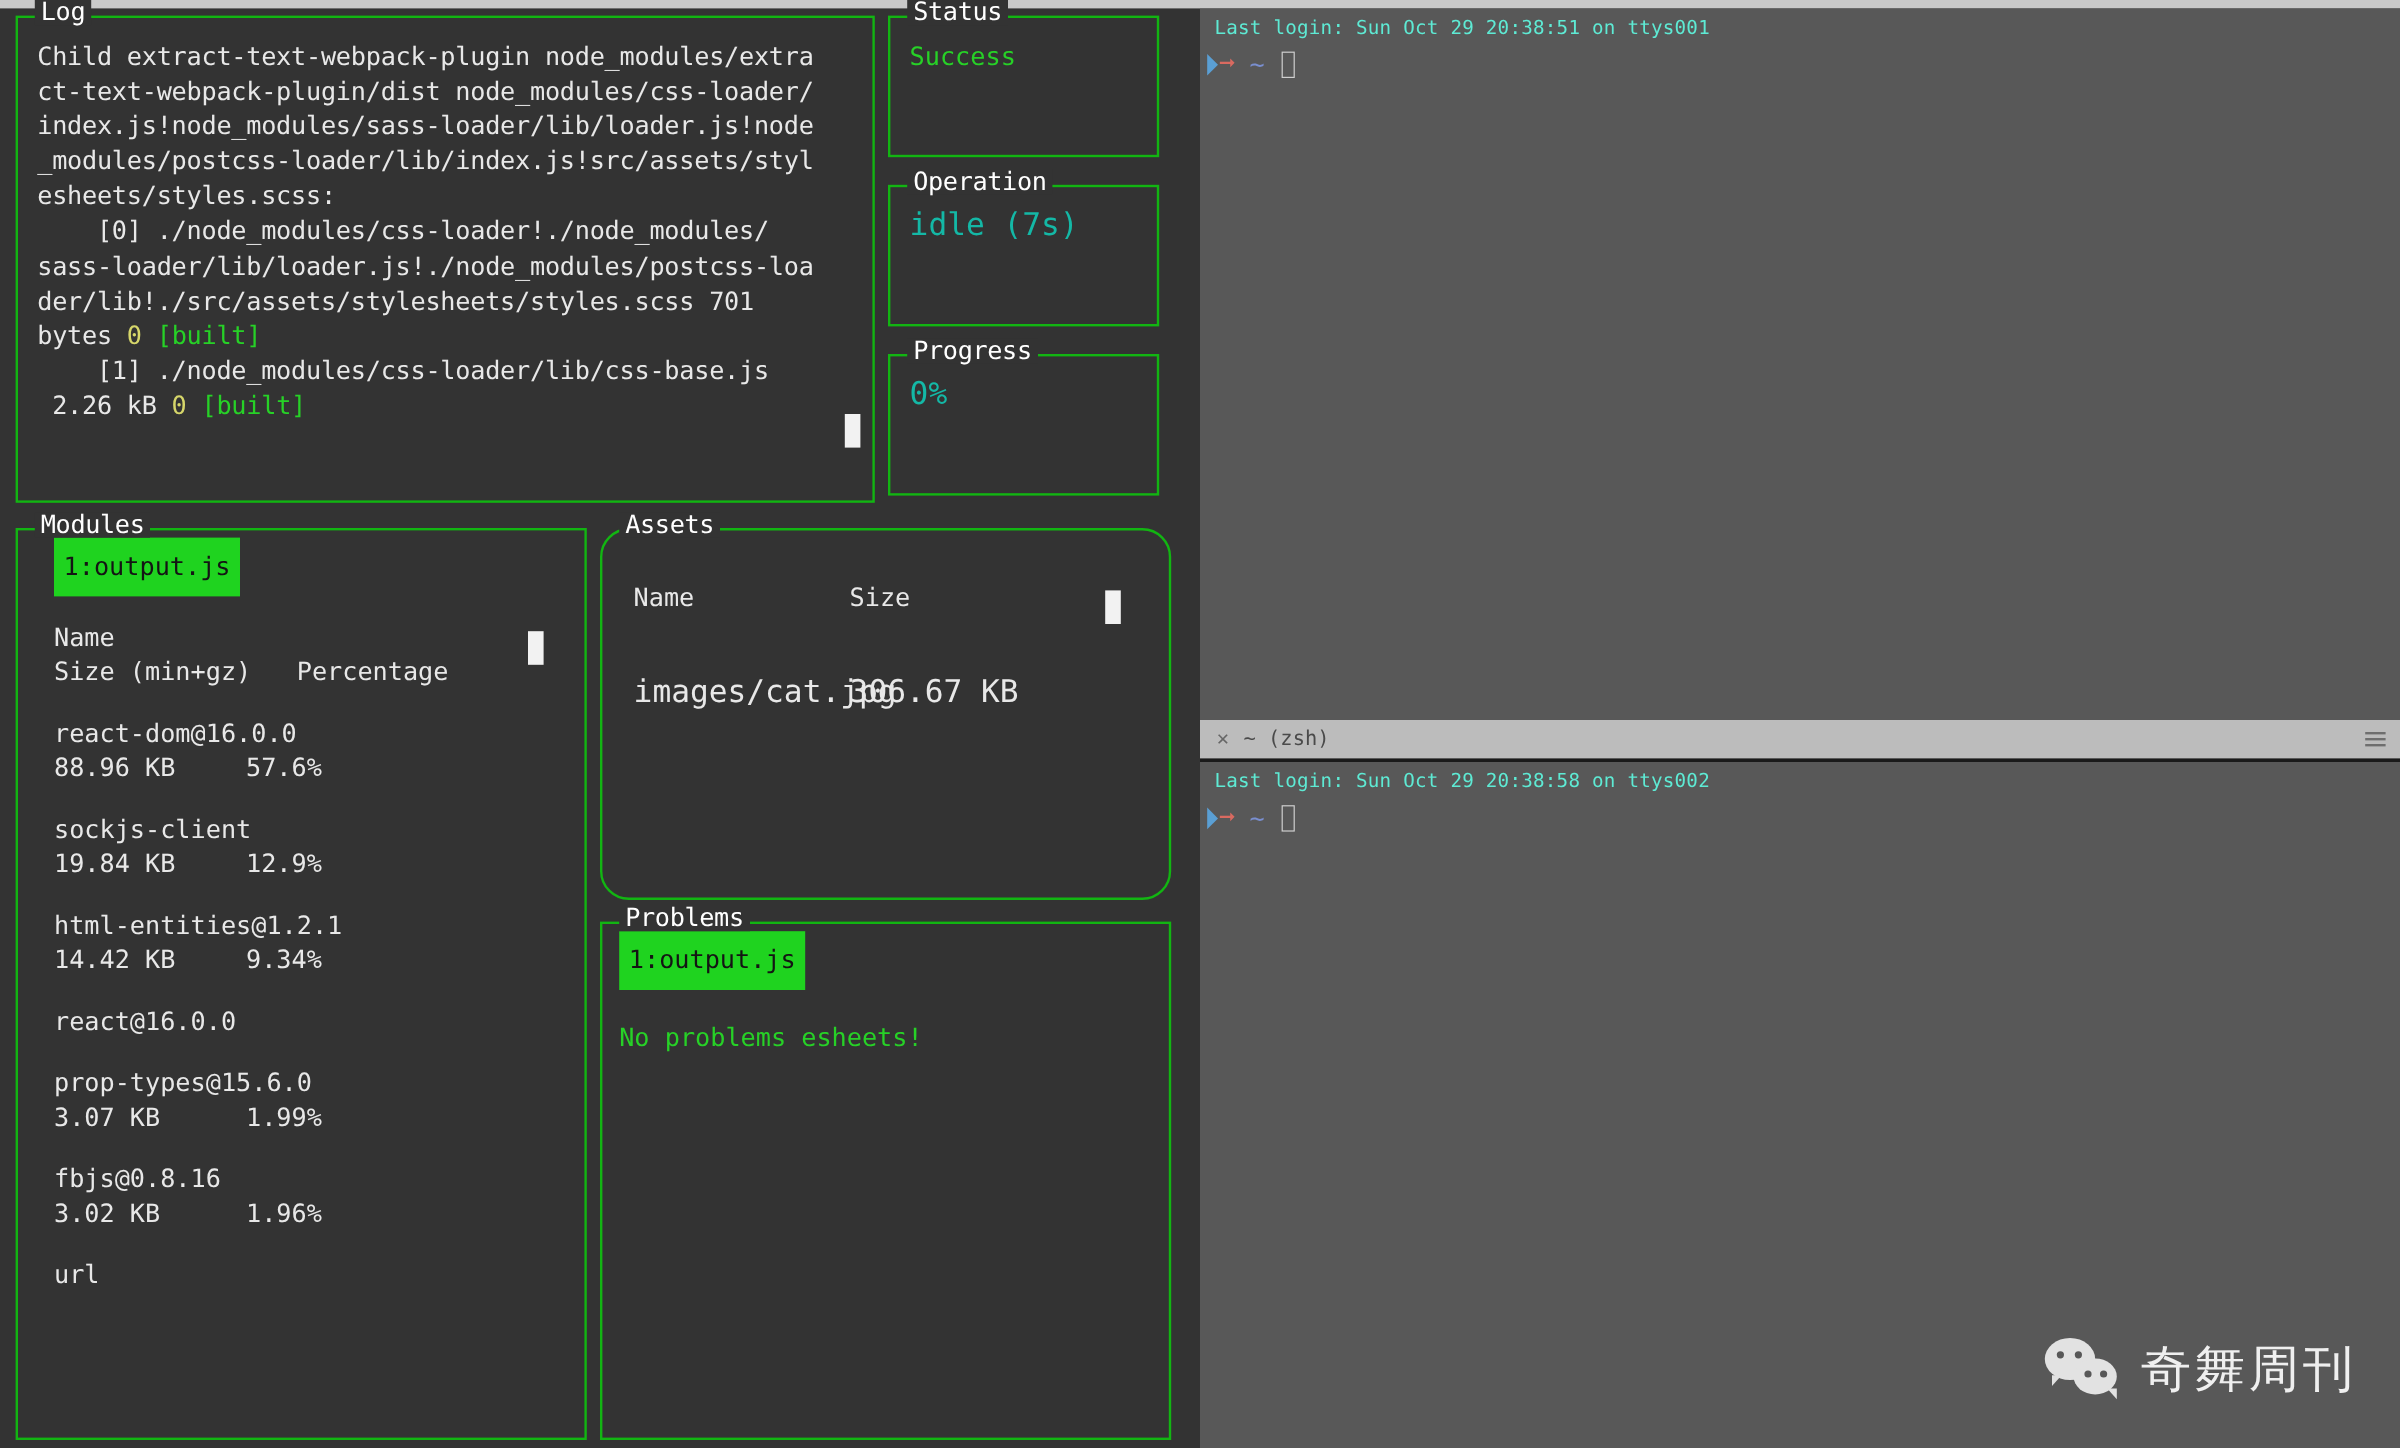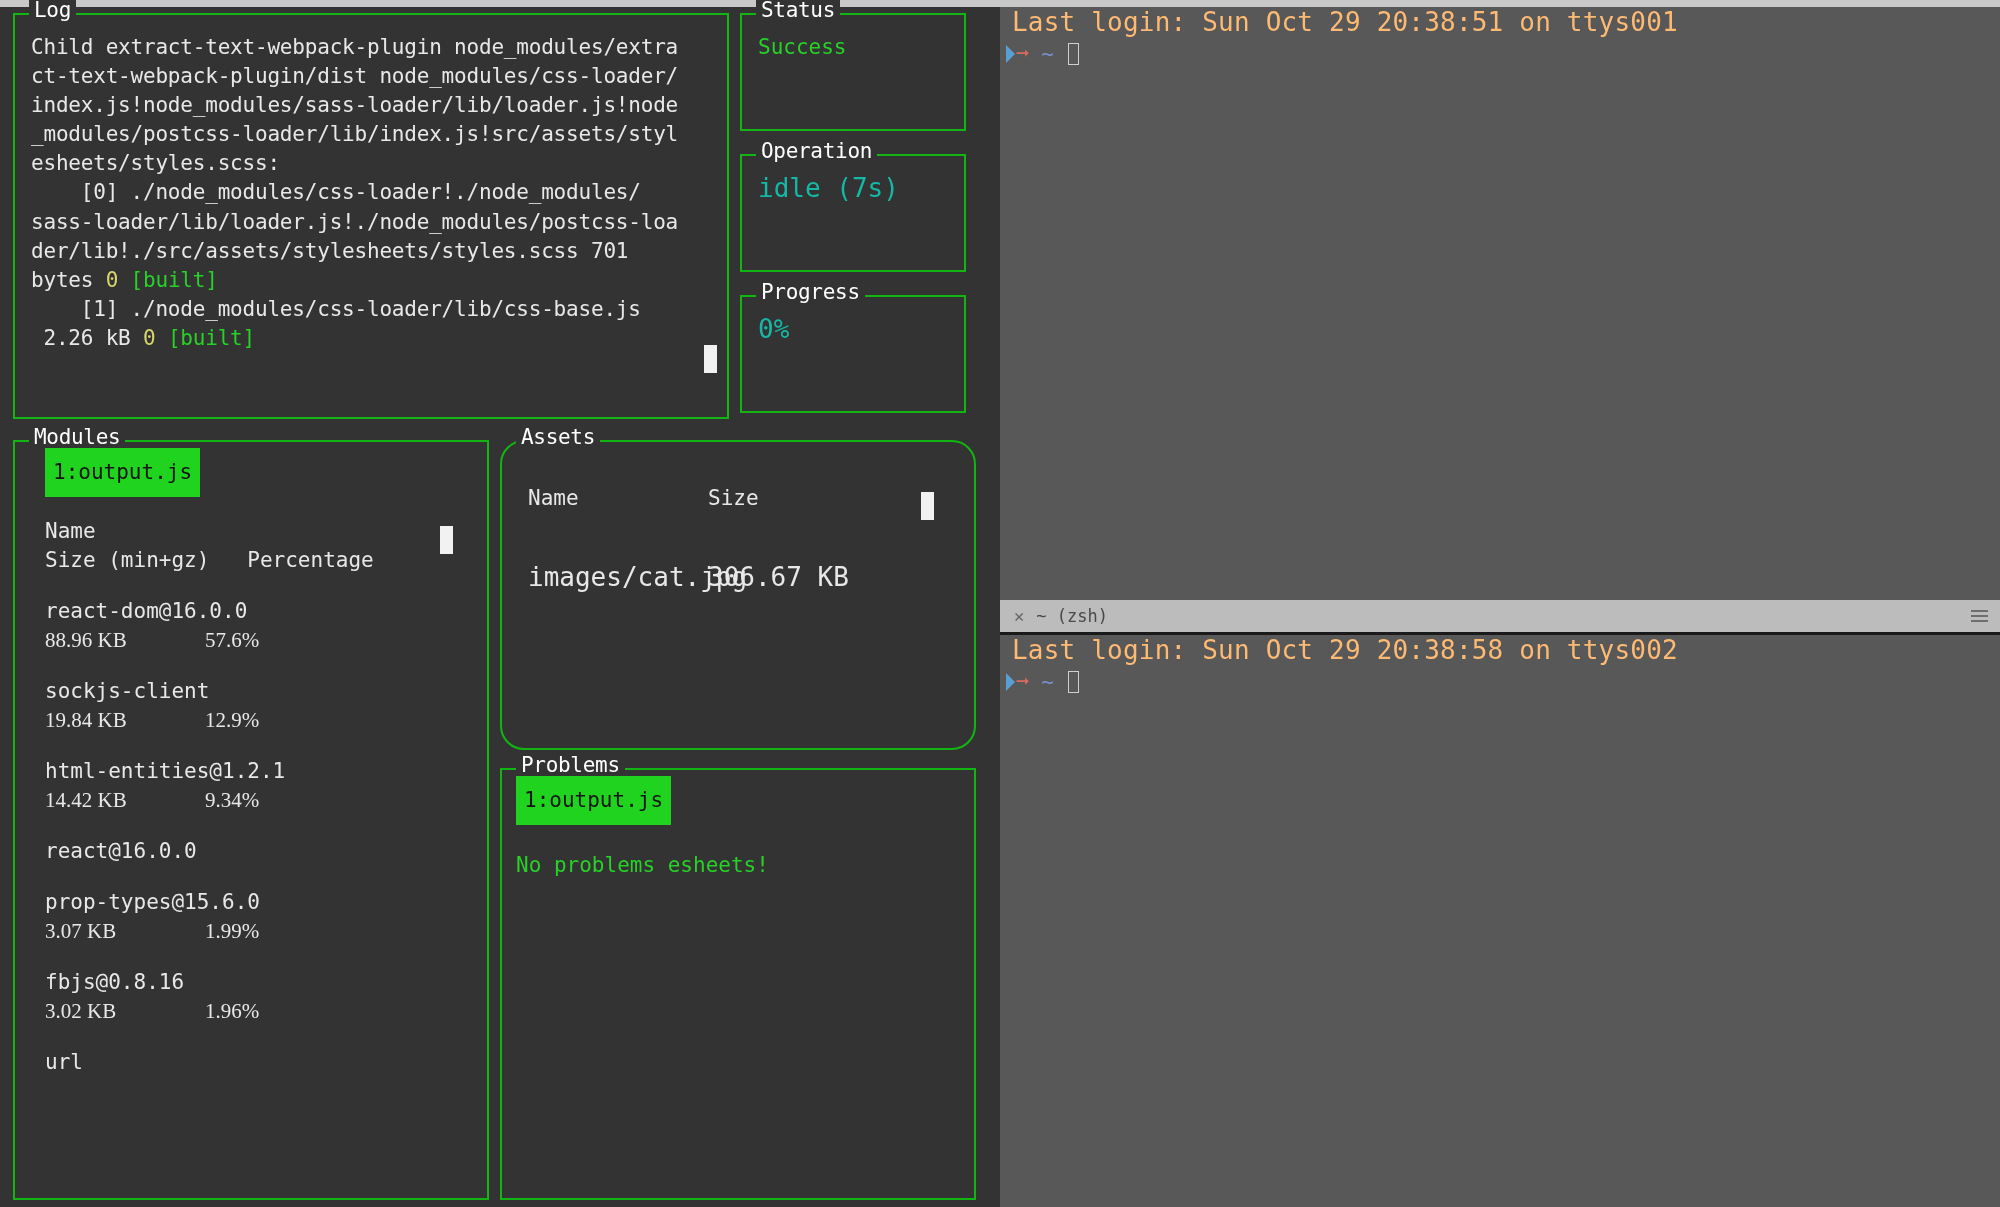--- a/index.html
+++ b/index.html
@@ -83,21 +83,21 @@
     margin: 6px 0 0 30px;
     white-space: pre;
   }
   .tab-chip.assetlike { margin-left: 14px; }
 
   .tbl { margin-top: 20px; padding-left: 30px; }
   .tbl-head-name { color: #e8e8e8; font-size: 21px; line-height: 29px; white-space: pre; }
   .tbl-head-cols { color: #e8e8e8; font-size: 21px; line-height: 29px; white-space: pre; }
   .mod-row { margin-top: 22px; }
   .mod-name { color: #e8e8e8; font-size: 21px; line-height: 29px; white-space: pre; }
-  .mod-vals { color: #e8e8e8; font-size: 21px; line-height: 29px; white-space: pre; font-family: Liberation Serif, serif; }
+  .mod-vals { color: #e8e8e8; font-size: 21px; line-height: 29px; white-space: pre; }
   .mod-vals .sz { display: inline-block; width: 160px; }
 
   .mod-scroll {
     position: absolute; right: 34px; top: 84px;
     width: 13px; height: 28px; background: #f2f2f2;
   }
   .asset-scroll {
     position: absolute; right: 40px; top: 50px;
     width: 13px; height: 28px; background: #f2f2f2;
   }
@@ -113,22 +113,22 @@
   .term-col {
     position: absolute; left: 1000px; top: 0;
     width: 1000px; height: 1207px;
     background: #585858;
   }
   .term-topbar { position: absolute; left:0; top:0; width: 1000px; height: 7px; background: #c9c9c9; }
   .term-pane { position: absolute; left: 0; width: 1000px; background: #585858; overflow: hidden; }
   #term-pane-1 { top: 7px; height: 593px; }
   #term-pane-2 { top: 635px; height: 572px; }
   .term-line {
-    color: #fdba74;
-    font-size: 26px;
+    color: #5eead4;
+    font-size: 16px;
     line-height: 31px;
     white-space: pre;
     padding-left: 12px;
     letter-spacing: 0.2px;
   }
   .prompt-row {
     display: flex; align-items: center;
     padding-left: 6px; height: 31px;
   }
   .pl-left-tri { width: 0; height: 0; border-top: 9px solid transparent; border-bottom: 9px solid transparent; border-left: 9px solid #5a9fd4; margin-right: 1px; }
@@ -294,15 +294,30 @@
     <div class="term-pane" id="term-pane-2">
       <div class="term-line">Last login: Sun Oct 29 20:38:58 on ttys002</div>
       <div class="prompt-row">
         <span class="pl-left-tri"></span>
         <span class="pl-arrow">➞</span>
         <span class="pl-tilde">~</span>
         <span class="pl-cursor"></span>
       </div>
     </div>
 
+    <div class="watermark">
+      <span class="wm-logo">
+        <span class="bubble big">
+            <span class="eye l"></span>
+            <span class="eye r"></span>
+          </span>
+        <span class="tail t1"></span>
+        <span class="bubble small">
+            <span class="eye l"></span>
+            <span class="eye r"></span>
+          </span>
+        <span class="tail t2"></span>
+      </span>
+      <span class="wm-text">奇舞周刊</span>
+    </div>
   </div>
 
 </div>
 
 </body></html>

